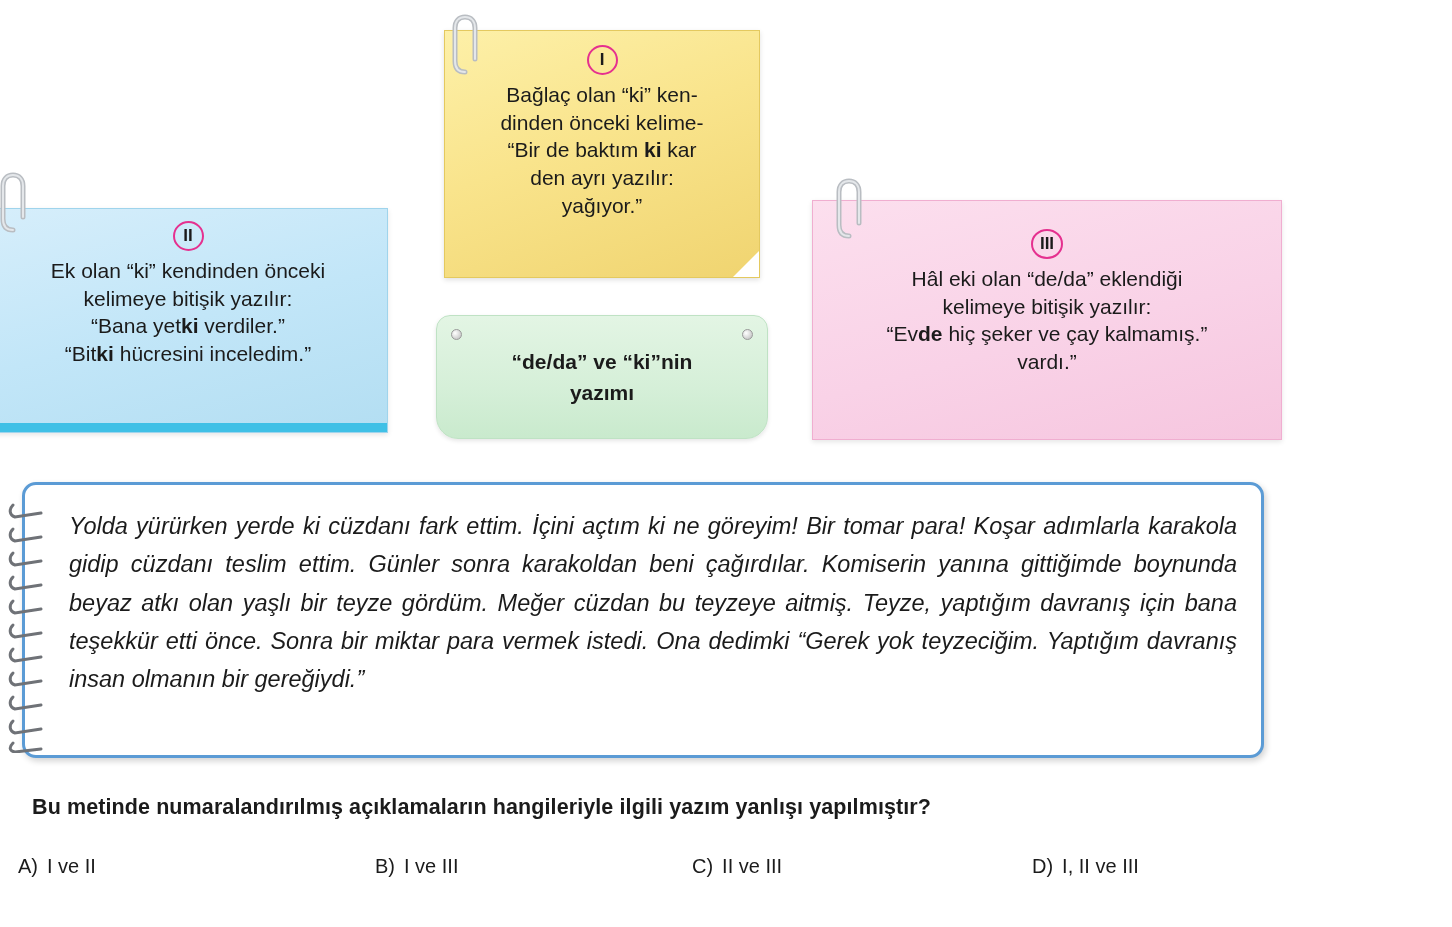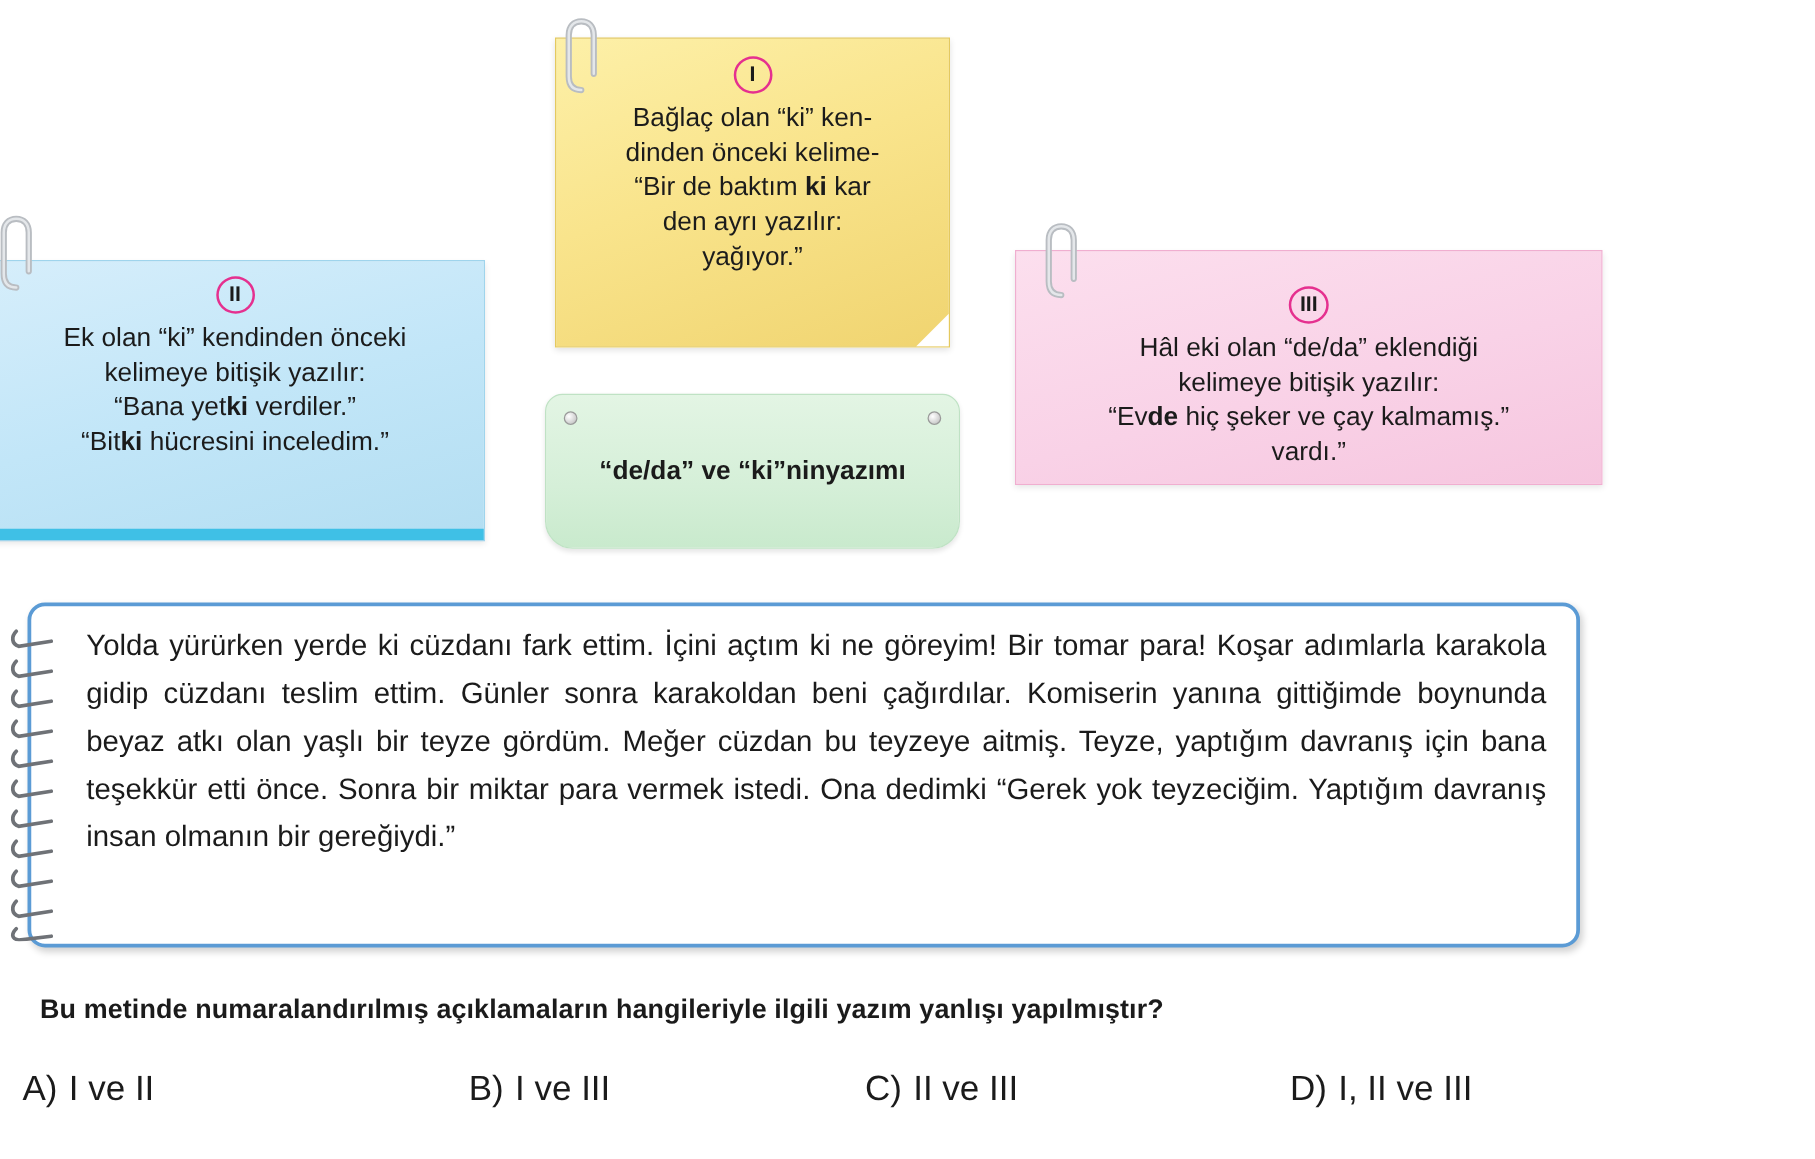--- a/index.html
+++ b/index.html
@@ -89,39 +89,40 @@
     left: 0; bottom: 0;
     width: 100%; height: 9px;
     background: #3fc0e6;
   }
 
   
   #note-3 {
     left: 812px;
     top: 200px;
     width: 470px;
-    height: 188px;
+    height: 240px;
     background: linear-gradient(165deg, #fcdfee 0%, #f9d2e7 55%, #f6c6df 100%);
     border: 1px solid #f0aed0;
     padding: 28px 20px 8px 20px;
     box-shadow: 0 2px 5px rgba(0,0,0,.10);
   }
 
   
   #center-label {
     position: absolute;
     left: 436px;
     top: 315px;
     width: 330px;
     height: 122px;
     background: linear-gradient(180deg, #e3f5e4 0%, #d5efd8 60%, #c9eacd 100%);
     border: 1px solid #bfe2c4;
     border-radius: 14px 14px 22px 22px;
     box-shadow: 0 2px 4px rgba(0,0,0,.10);
     display: flex;
+    flex-direction: column;
     align-items: center;
     justify-content: center;
     font-size: 21px;
     font-weight: bold;
     line-height: 1.5;
     text-align: center;
   }
   .screw {
     position: absolute;
     width: 9px; height: 9px;
@@ -141,26 +142,27 @@
     height: 276px;
     border: 3px solid #5b9bd5;
     border-radius: 14px;
     background: #ffffff;
     box-sizing: border-box;
     box-shadow: 2px 3px 6px rgba(0,0,0,.18);
   }
   #passage-text {
     position: absolute;
     left: 44px;
-    top: 12px;
+    top: 22px;
     right: 24px;
     font-size: 23.5px;
     line-height: 1.63;
     text-align: justify;
     text-justify: inter-word;
+    font-style: italic;
   }
   
   .spiral {
     position: absolute;
     left: -18px;
     top: 8px;
     width: 46px;
     height: 260px;
   }
 
@@ -169,21 +171,21 @@
     position: absolute;
     left: 32px;
     top: 795px;
     font-size: 21.5px;
     font-weight: bold;
     letter-spacing: .1px;
   }
   .option {
     position: absolute;
     top: 855px;
-    font-size: 28px;
+    font-size: 20px;
     white-space: nowrap;
   }
   .option .lbl { margin-right: 9px; }
   #opt-a { left: 18px; }
   #opt-b { left: 340px; margin-left: 35px; }
   #opt-c { left: 692px; }
   #opt-d { left: 1032px; }
 </style>
 </head>
 <body>

